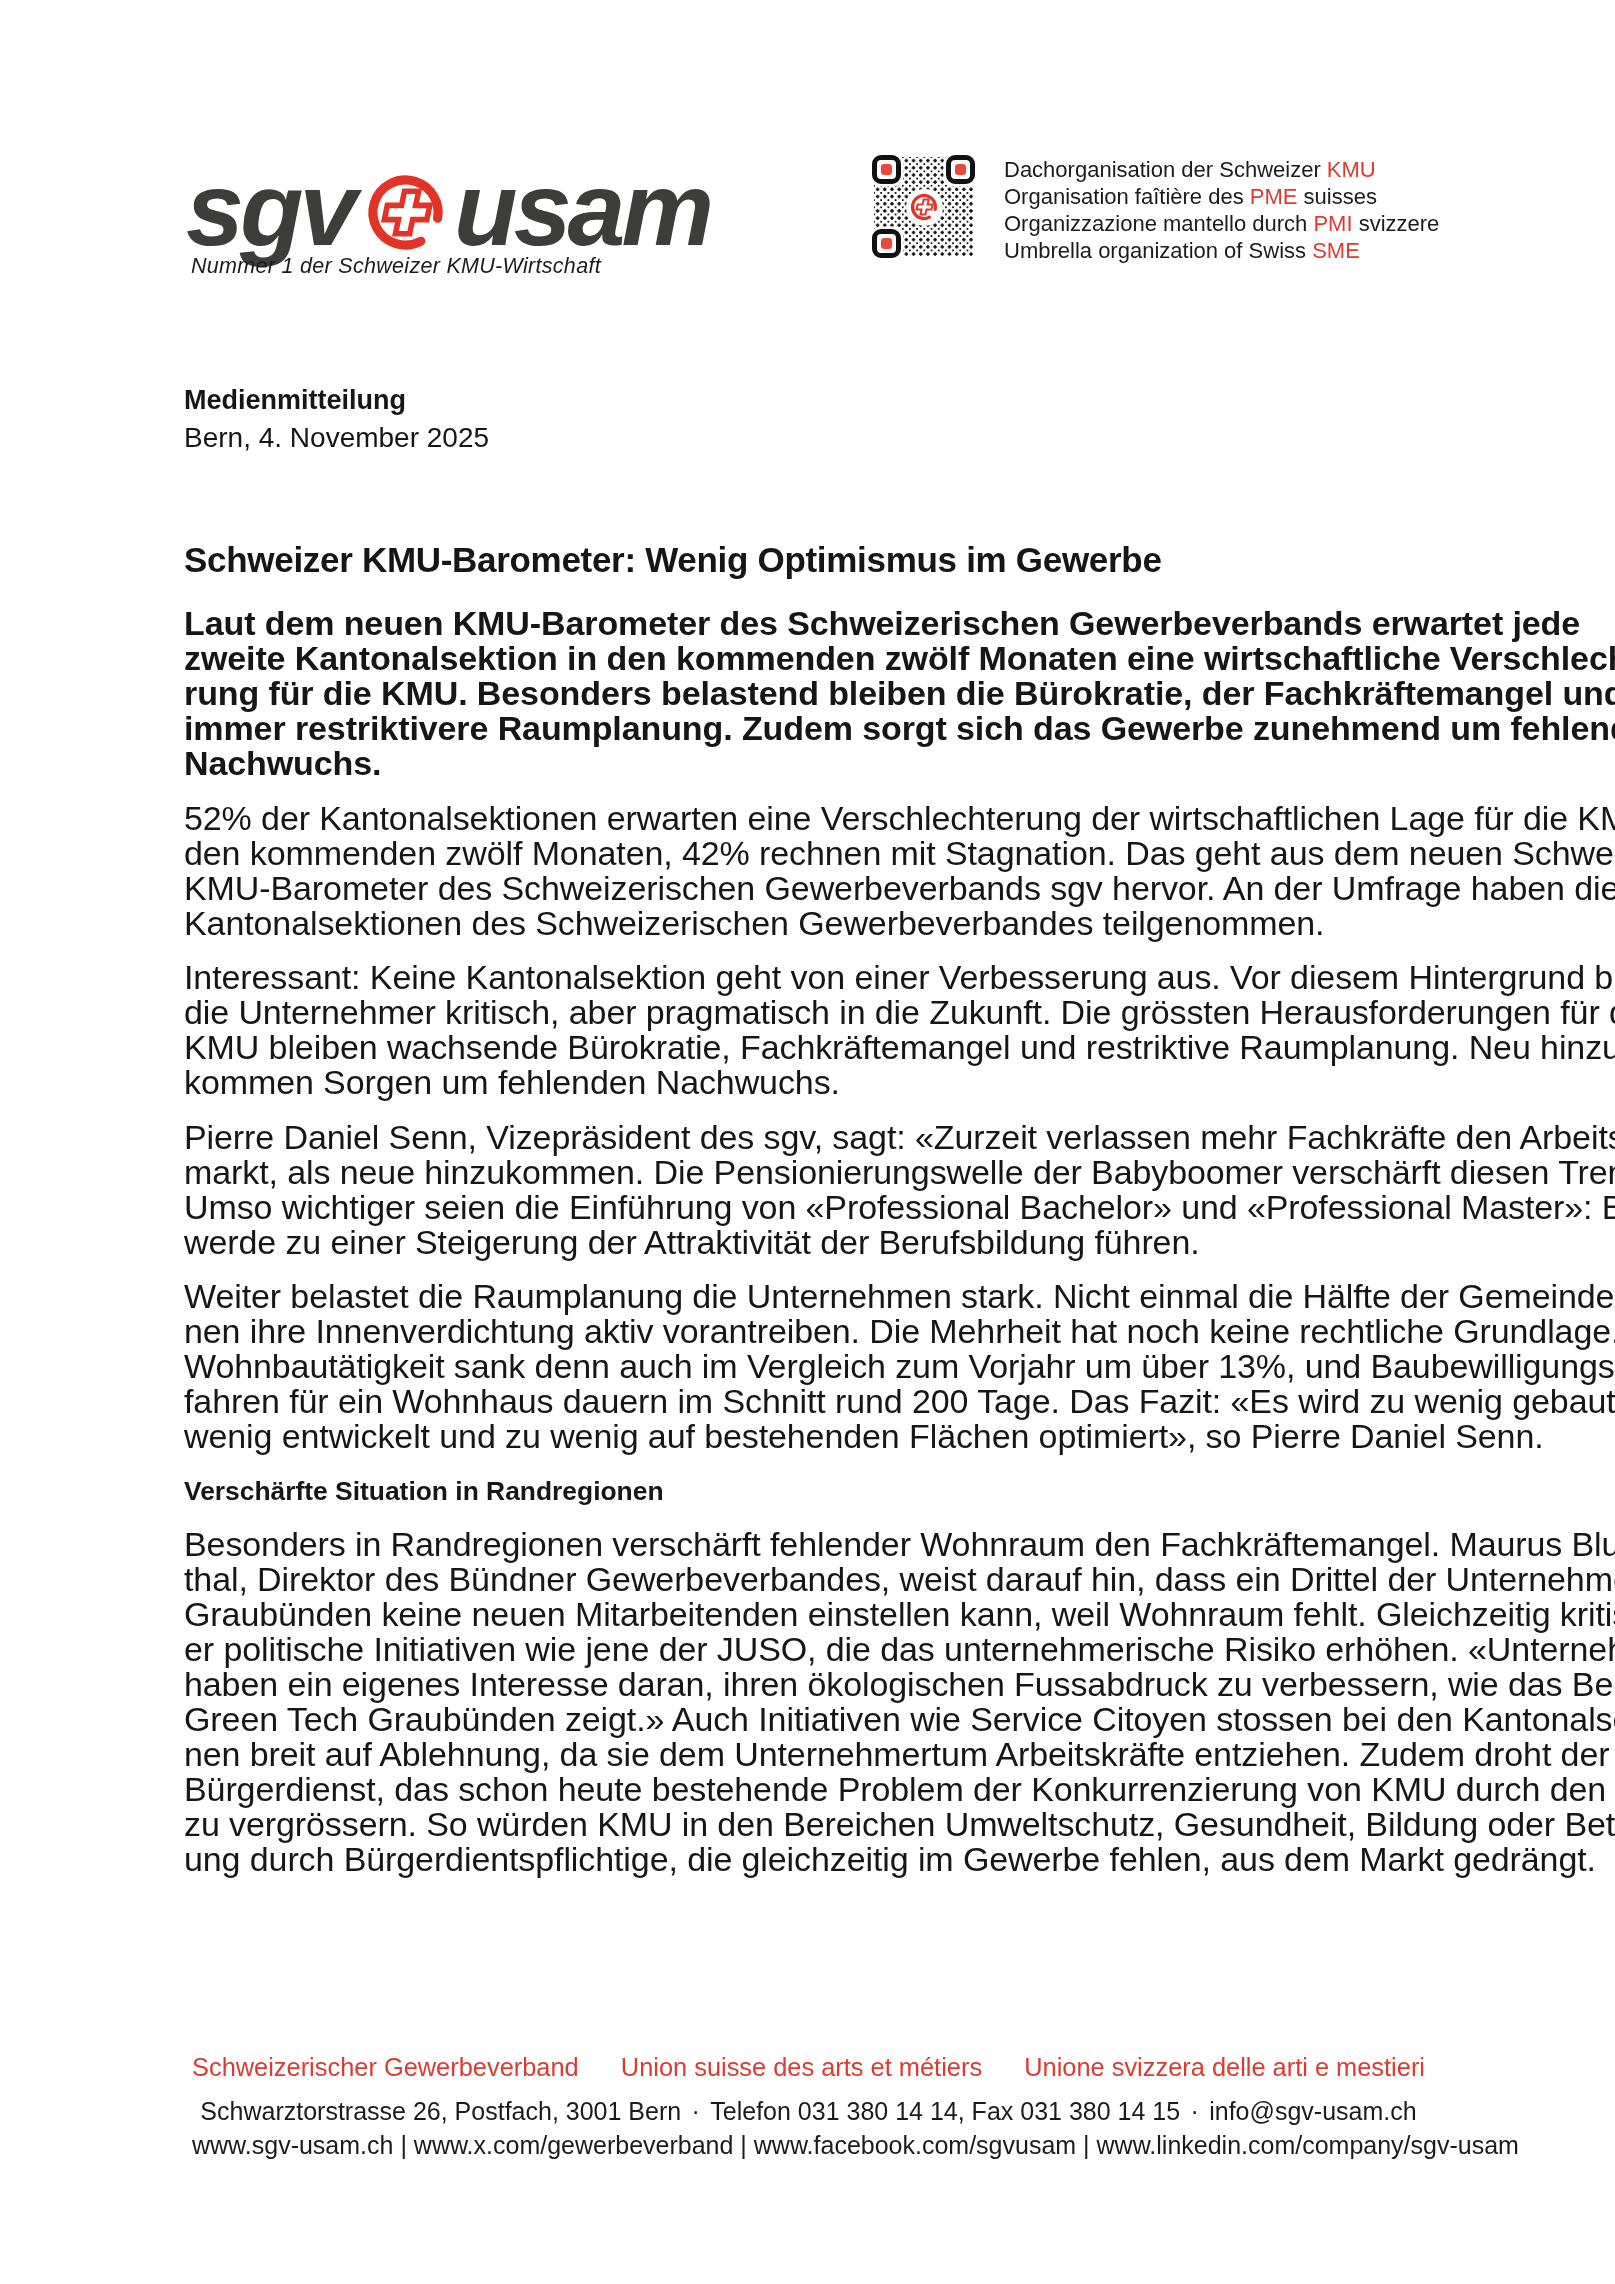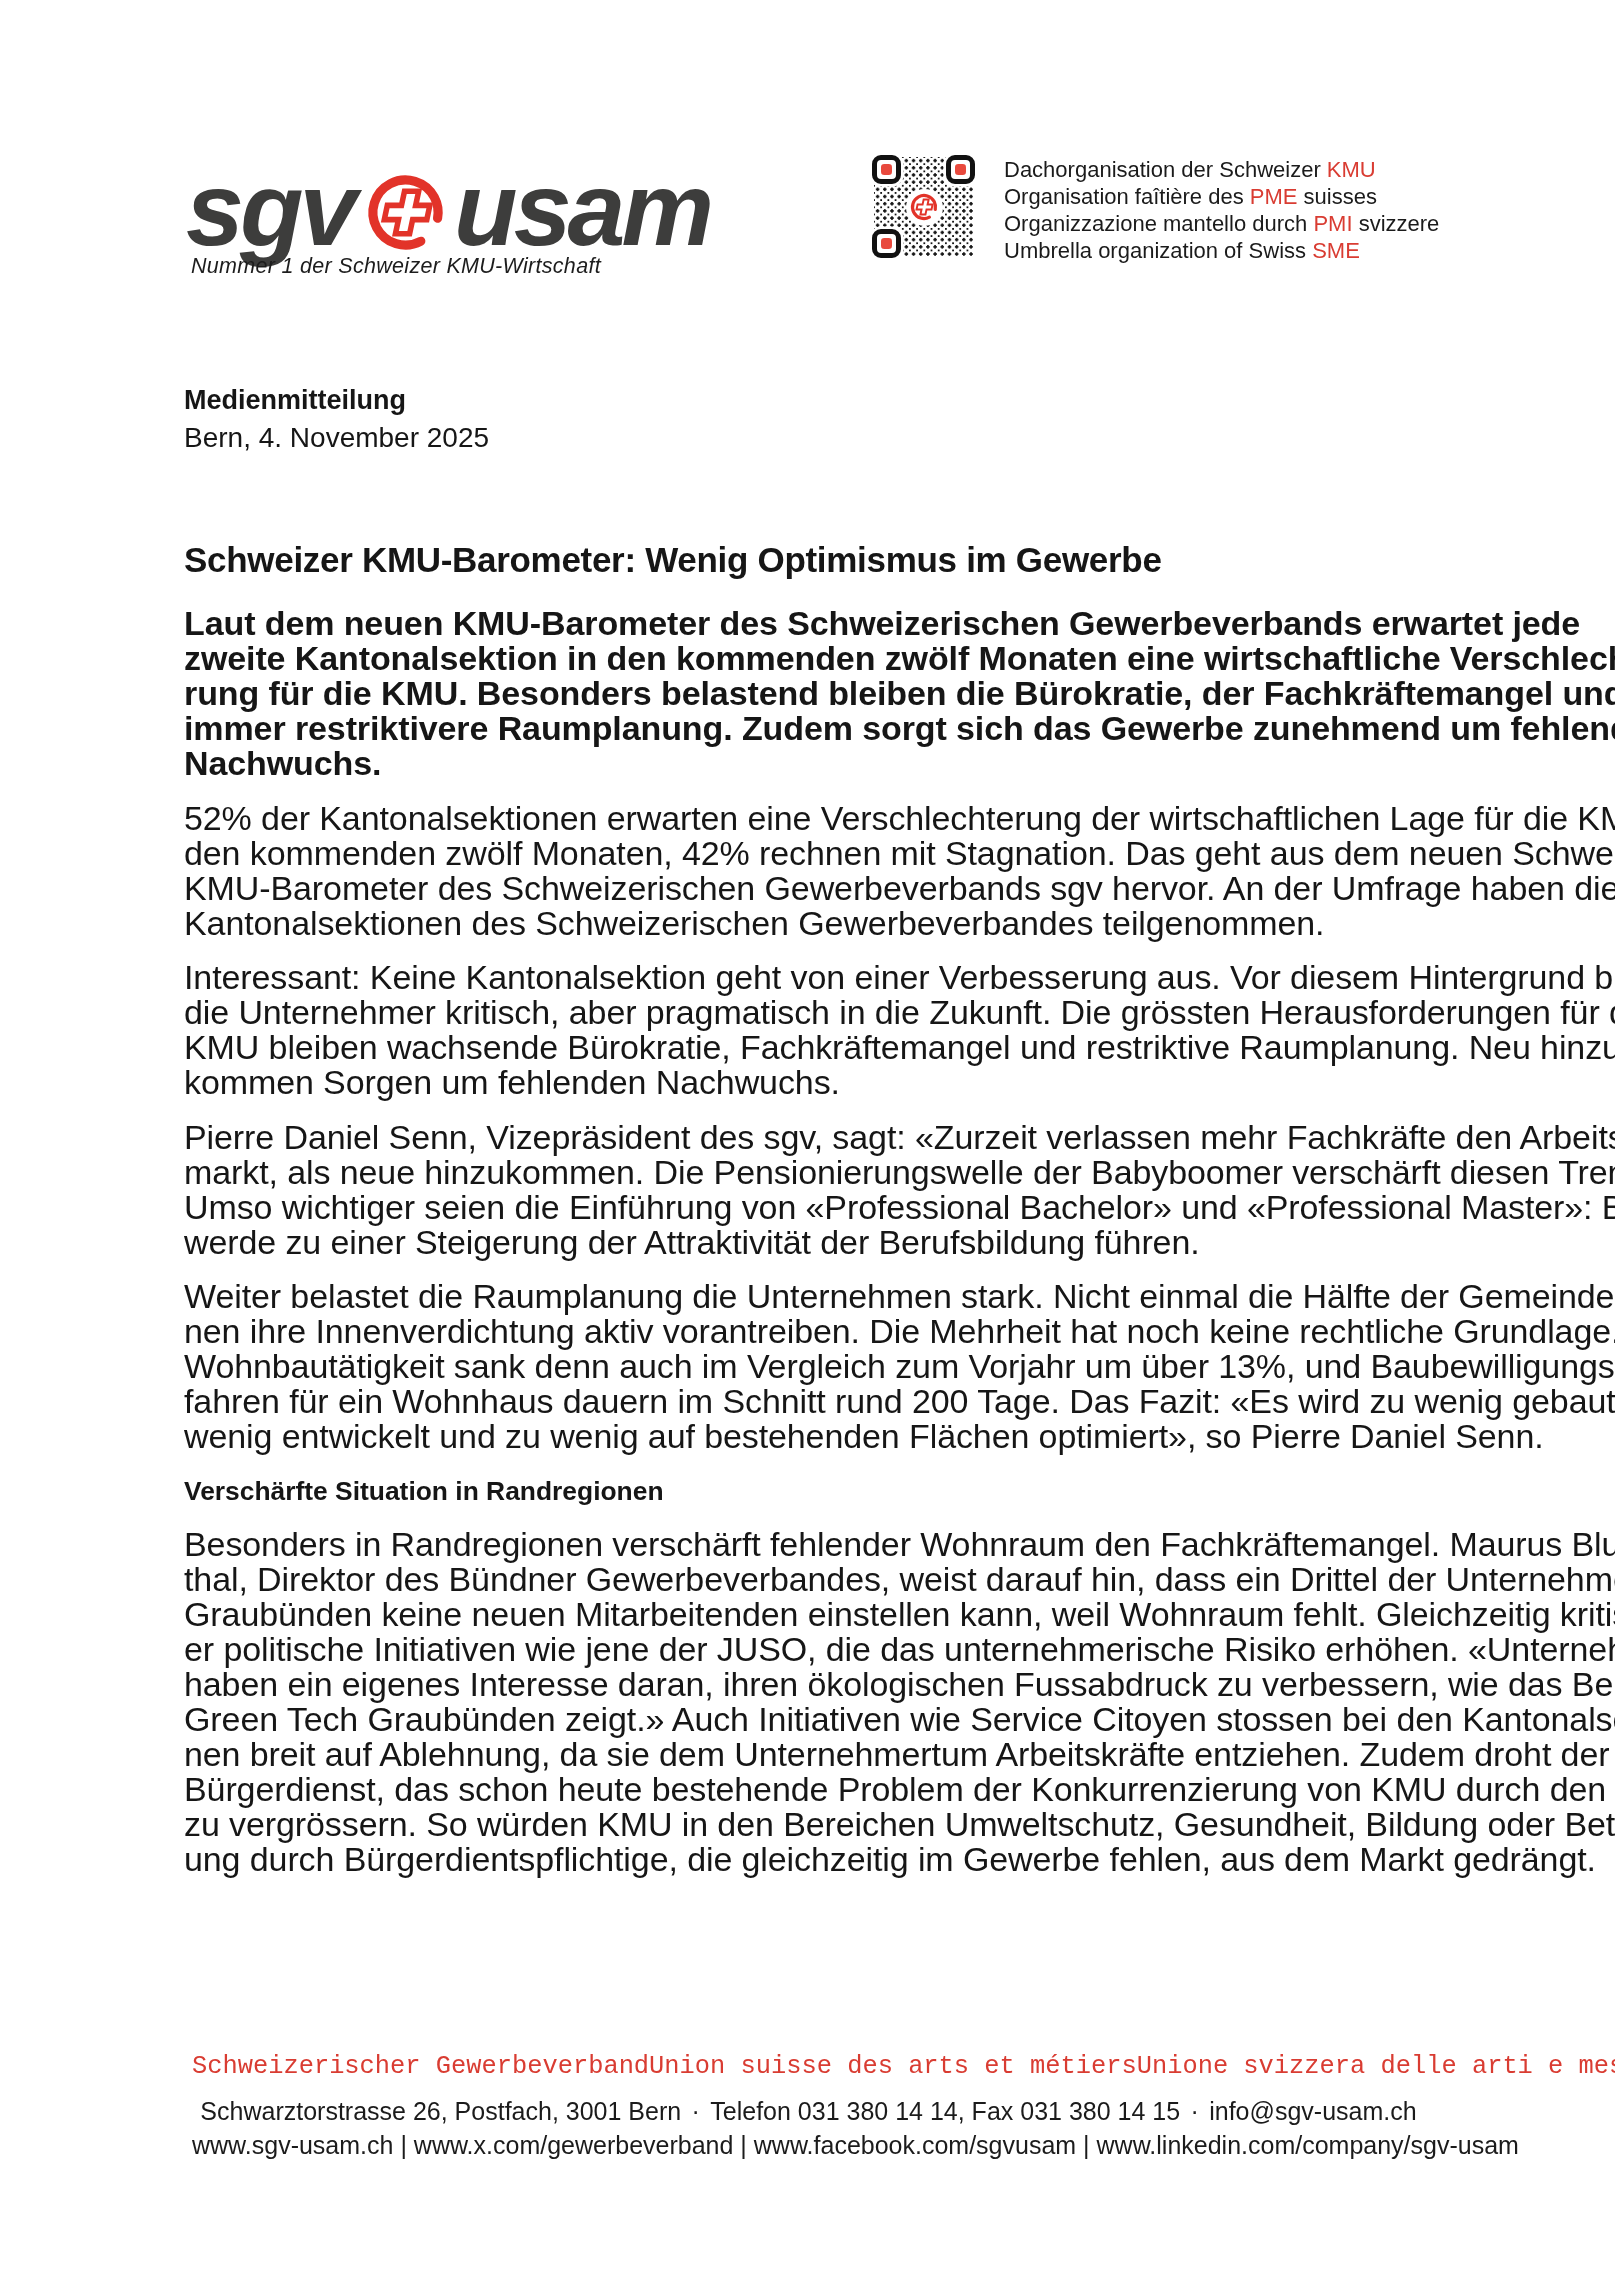--- a/index.html
+++ b/index.html
@@ -60,21 +60,21 @@
   .kicker{font-weight:bold;font-size:27px;line-height:37px;}
   .dateline{font-size:28px;line-height:37px;}
   h1{margin:83px 0 0;font-size:35px;line-height:42px;font-weight:bold;letter-spacing:-0.3px;}
   p{font-size:34px;line-height:35px;margin:0 0 19.6px;white-space:nowrap;letter-spacing:-0.1px;}
   p.lead{margin-top:25px;font-weight:bold;}
   h3{font-size:26.4px;line-height:35px;margin:6.5px 0 18px;font-weight:bold;}
   
   .footer{position:absolute;left:192px;top:2052px;width:1233px;}
   .footer-orgs{
     display:flex;justify-content:space-between;
-    color:var(--red-text,#d93c32);font-size:25.4px;line-height:30px;white-space:nowrap;font-family:Liberation Mono, monospace;
+    color:var(--red-text,#d93c32);font-size:25.4px;line-height:30px;white-space:nowrap;
   }
   .footer-addr{margin-top:14px;text-align:center;font-size:25px;line-height:31px;white-space:nowrap;color:#1b1b1b;}
   .footer-addr .sep{display:inline-block;margin:0 10.4px;}
   .footer-links{margin-top:2.6px;text-align:center;font-size:25px;line-height:31px;white-space:nowrap;color:#1b1b1b;}
 </style>
 </head>
 <body>
 
 <div class="page">
 

